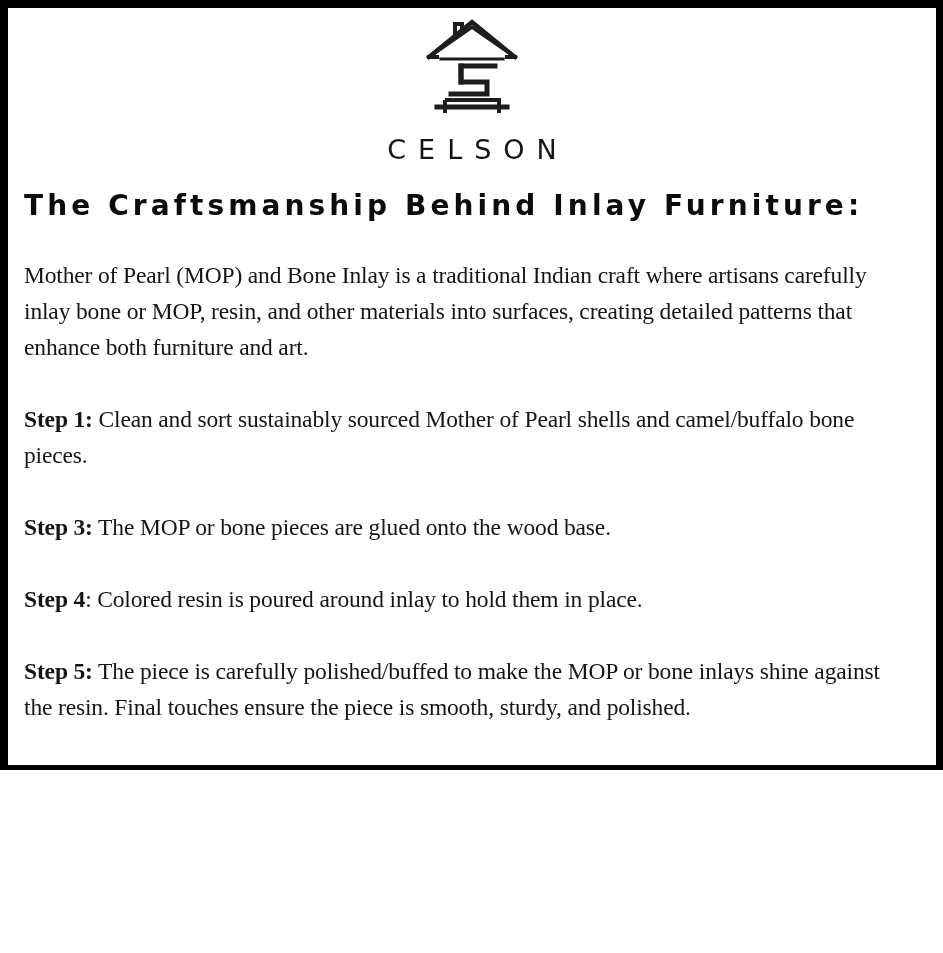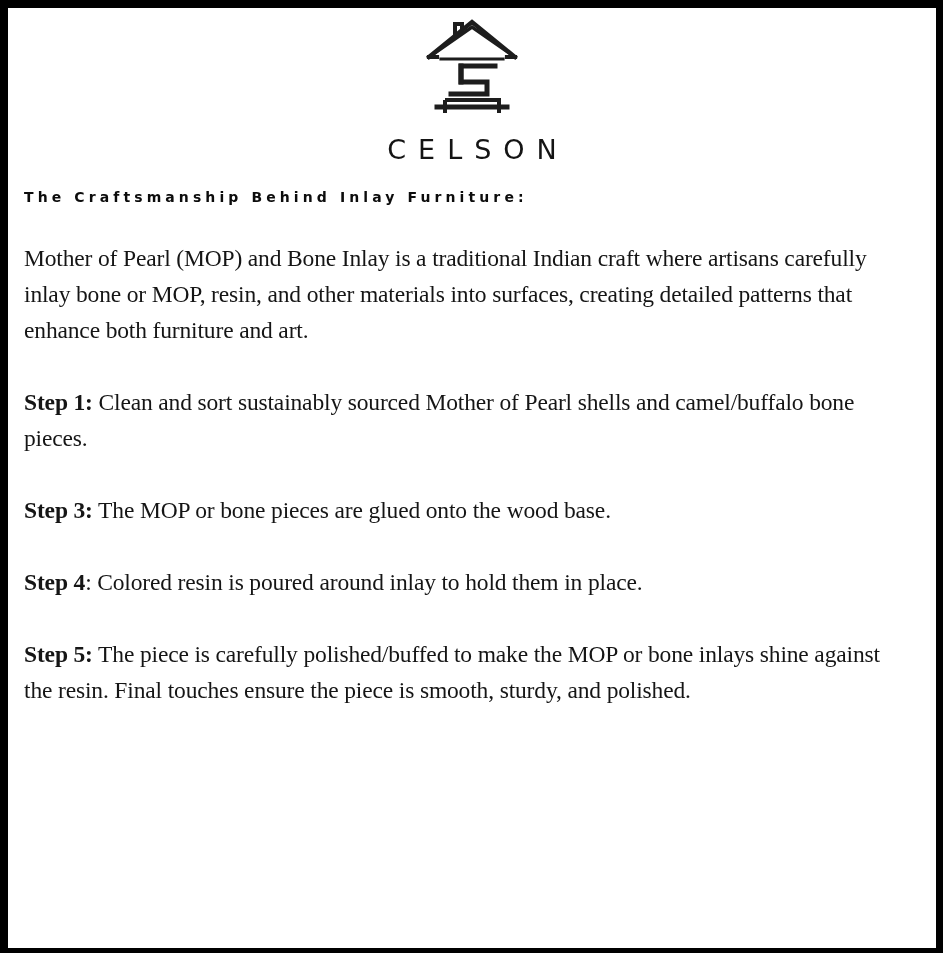--- a/index.html
+++ b/index.html
@@ -5,21 +5,21 @@
 <style>
   html, body {
     margin: 0;
     padding: 0;
     background: #ffffff;
   }
 
   .page {
     position: relative;
     width: 943px;
-    height: 953px;
+    height: 770px;
     box-sizing: border-box;
     background: #ffffff;
     border-top: 8px solid #000000;
     border-left: 8px solid #000000;
     border-right: 7px solid #000000;
     border-bottom: 5px solid #000000;
     overflow: hidden;
     font-family: "DejaVu Sans", "Liberation Sans", sans-serif;
     color: #111111;
   }
@@ -54,21 +54,21 @@
     letter-spacing: 12px;
     text-indent: 12px;
     color: #141414;
     line-height: 1;
   }
 
   
   .doc-heading {
     margin: 26px 0 0 8px;
     font-family: "DejaVu Sans", "Liberation Sans", sans-serif;
-    font-size: 14px;
+    font-size: 28px;
     font-weight: 700;
     letter-spacing: 4.1px;
     color: #0c0c0c;
     line-height: 1.2;
     white-space: nowrap;
   }
 
   
   .body-block {
     margin: 0 0 0 8px;

